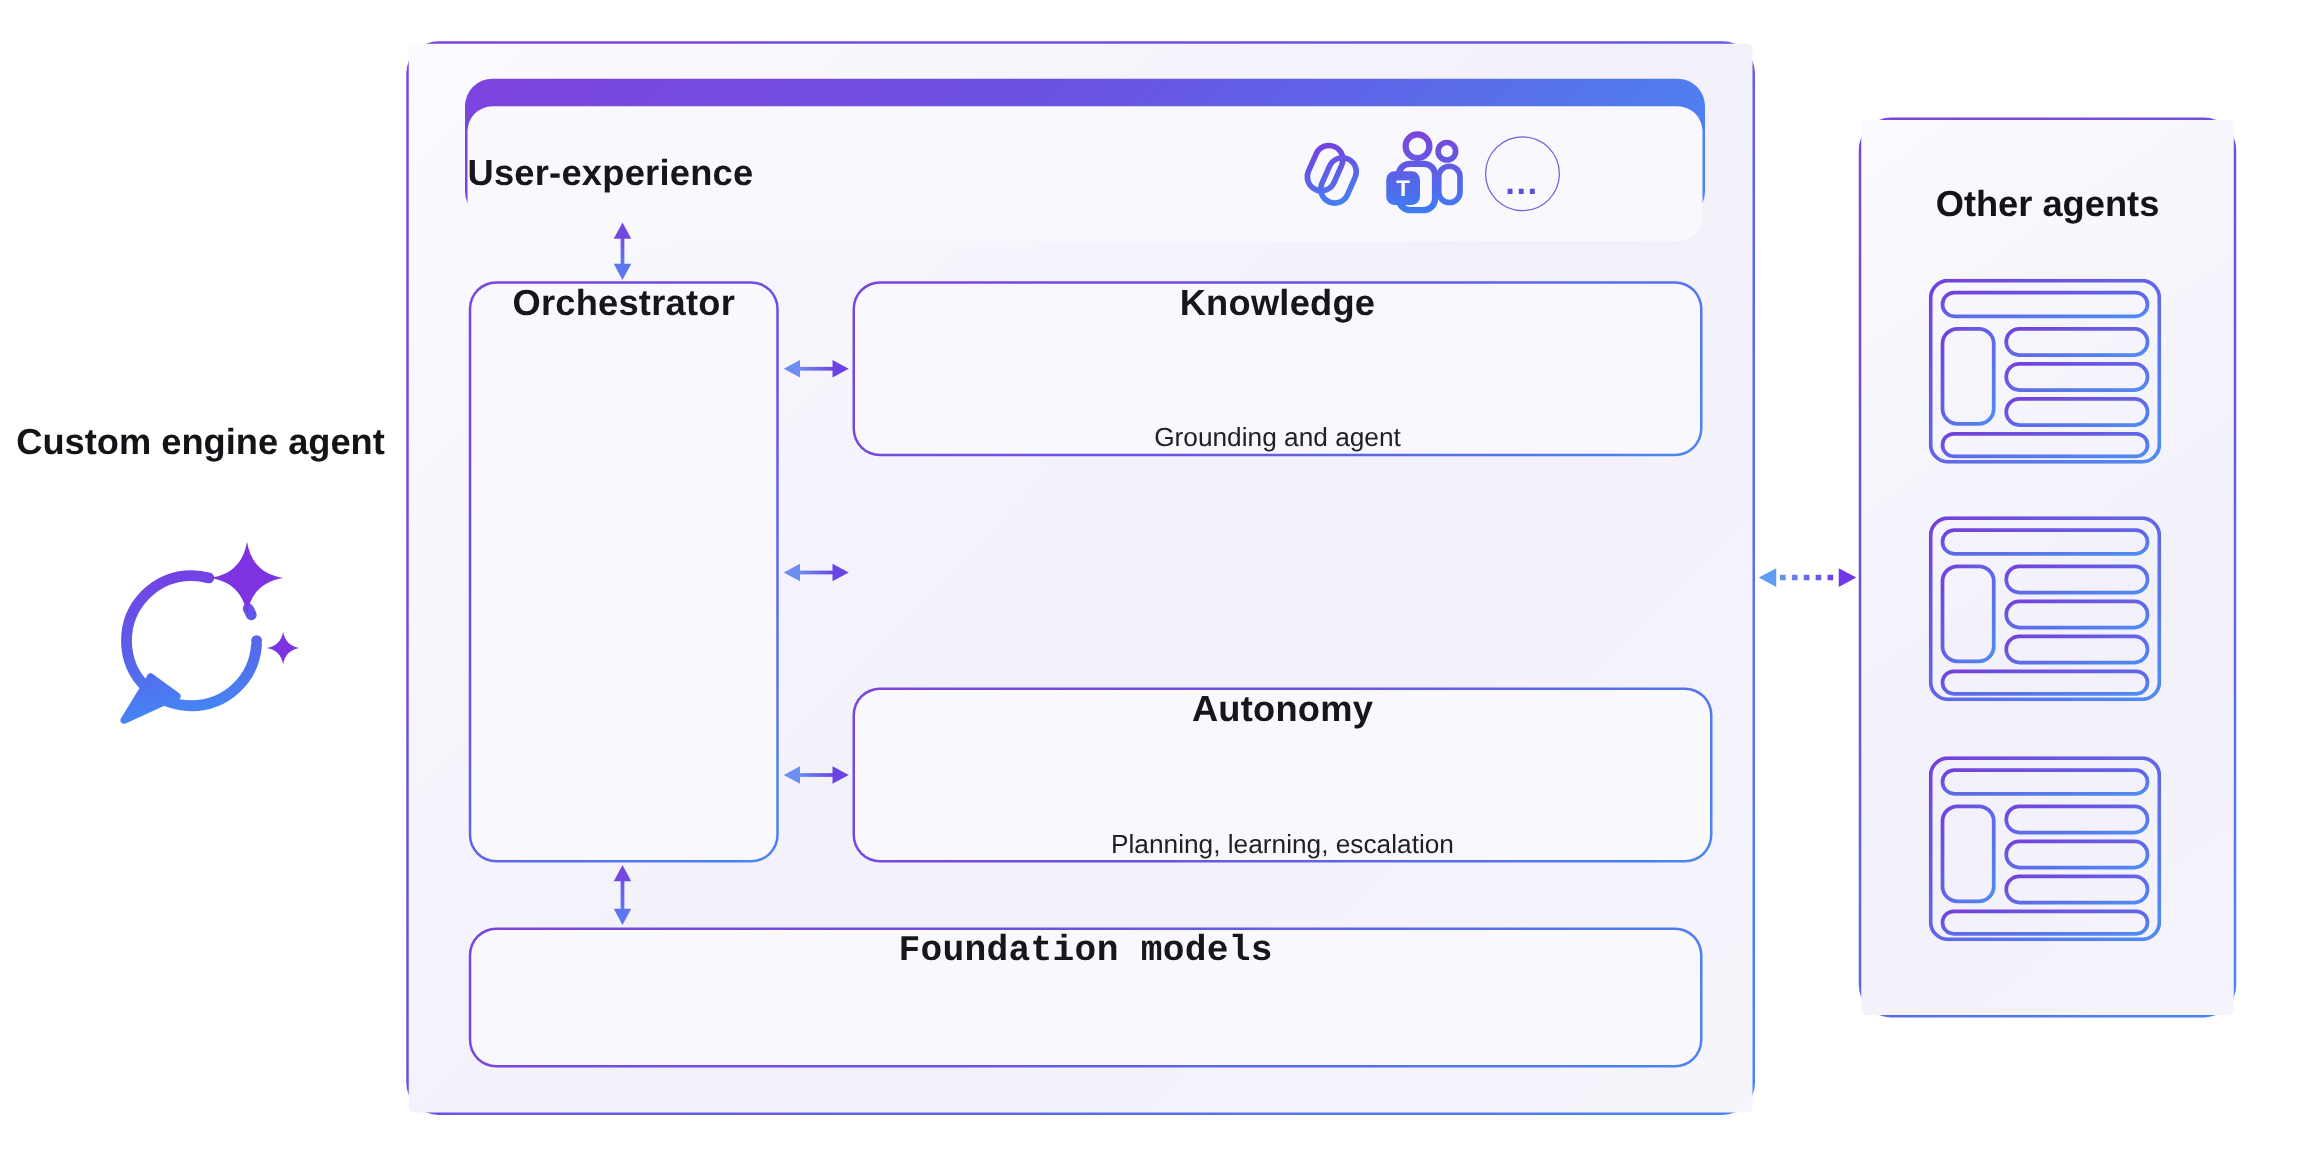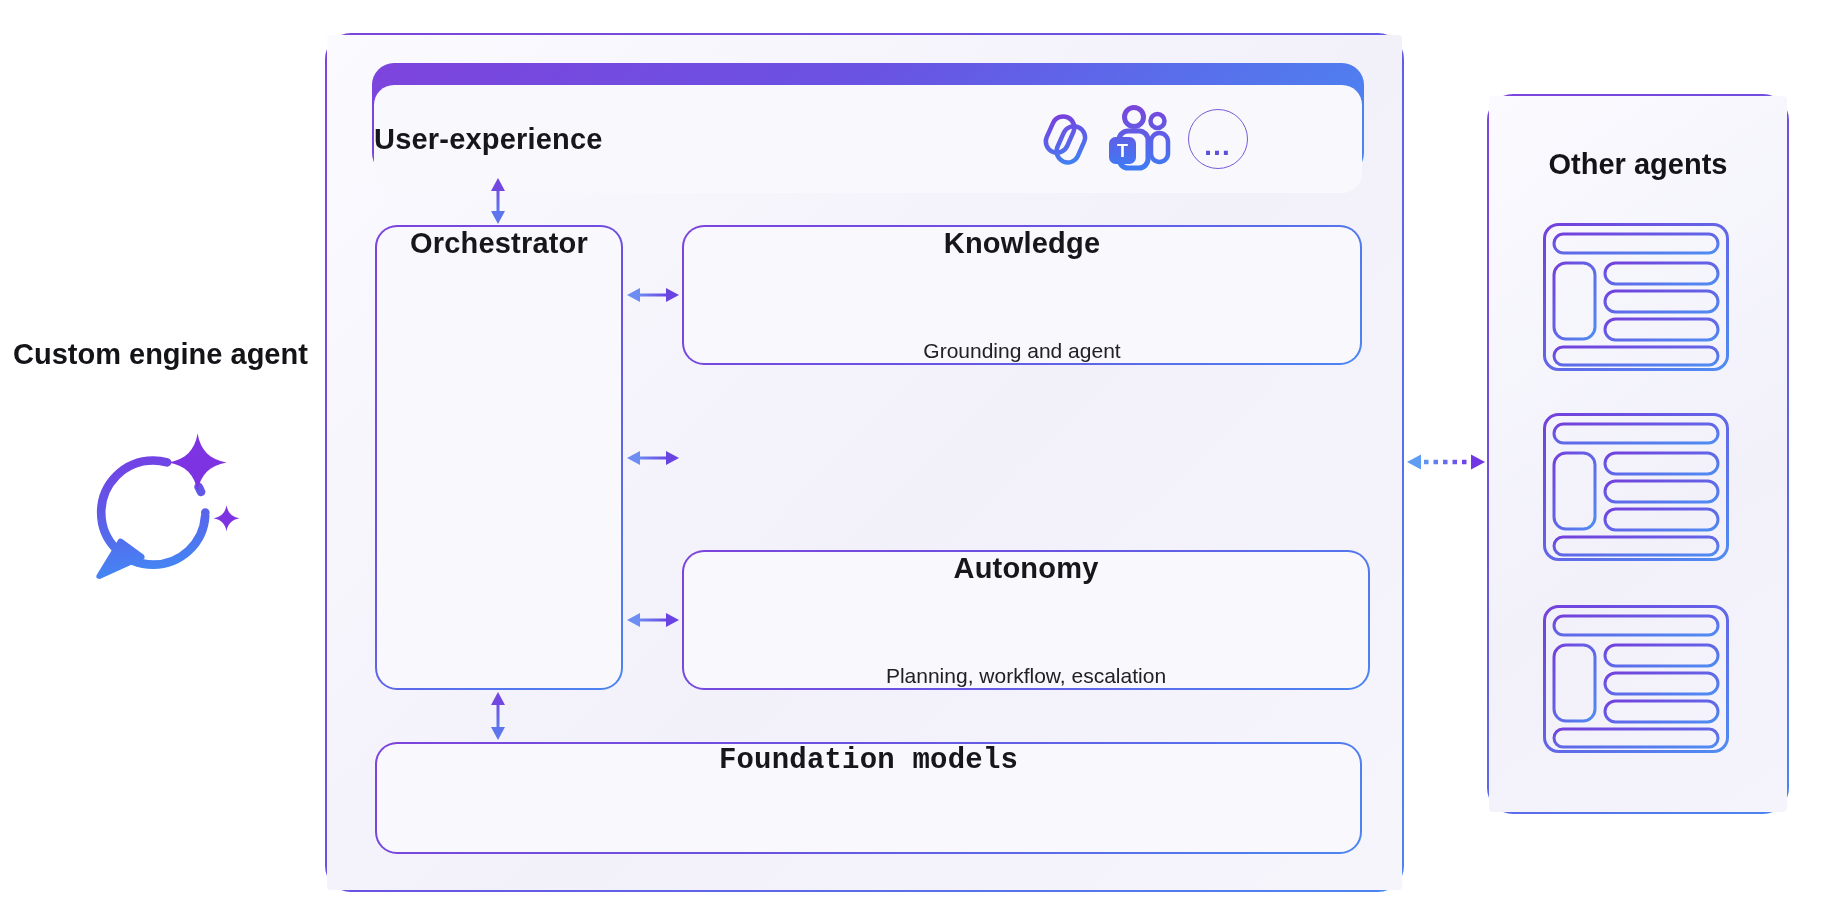--- a/index.html
+++ b/index.html
@@ -129,21 +129,21 @@
     <div class="gin center-col">
       <div class="box-title">Knowledge</div>
       <div class="box-sub">Grounding and agent</div>
     </div>
   </div>
 
 
   <div id="autonomy" class="gwrap r22">
     <div class="gin center-col">
       <div class="box-title">Autonomy</div>
-      <div class="box-sub">Planning, workflow, escalation</div>
+      <div class="box-sub">Planning, learning, escalation</div>
     </div>
   </div>
 
   <div id="foundation" class="gwrap r22">
     <div class="gin center-col">
       <div class="box-title">Foundation models</div>
     </div>
   </div>
 
   <div id="other-agents" class="gwrap r26">

